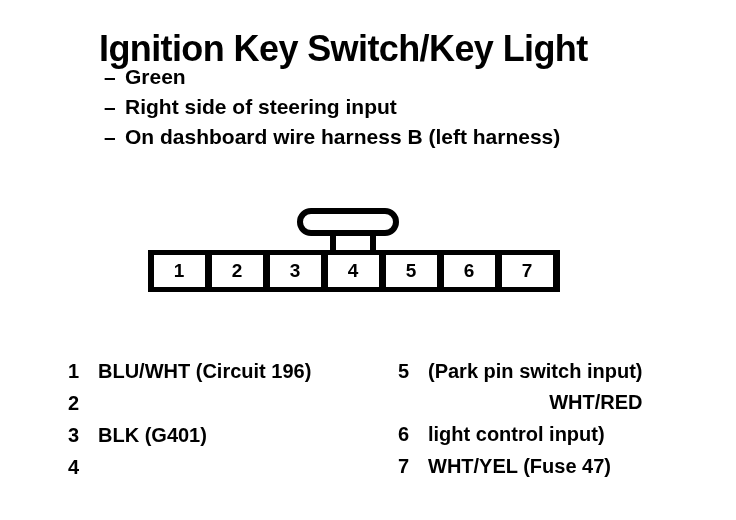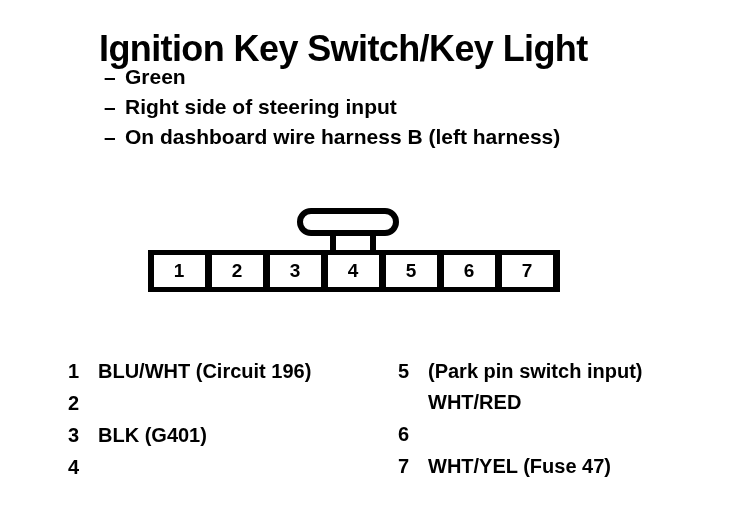--- a/index.html
+++ b/index.html
@@ -96,20 +96,21 @@
   .legend-num {
     flex: 0 0 30px;
     font-size: 20px;
     font-weight: bold;
     line-height: 31px;
   }
   .legend-desc {
     font-size: 20px;
     font-weight: bold;
     line-height: 31px;
+    text-align: right;
   }
   .legend-desc .desc-line {
     display: block;
     white-space: nowrap;
   }
 </style>
 </head>
 <body>
 
 <div class="page-title">Ignition Key Switch/Key Light</div>
@@ -199,20 +200,21 @@
       <span class="legend-num">5</span>
       <span class="legend-desc">
         <span class="desc-line">(Park pin switch input)</span>
         <span class="desc-line">WHT/RED</span>
       </span>
     </div>
 
     <div class="legend-row">
       <span class="legend-num">6</span>
       <span class="legend-desc">
+        <span class="desc-line">light control input)</span>
       </span>
     </div>
 
     <div class="legend-row">
       <span class="legend-num">7</span>
       <span class="legend-desc">
         <span class="desc-line">WHT/YEL (Fuse 47)</span>
       </span>
     </div>
   </div>

